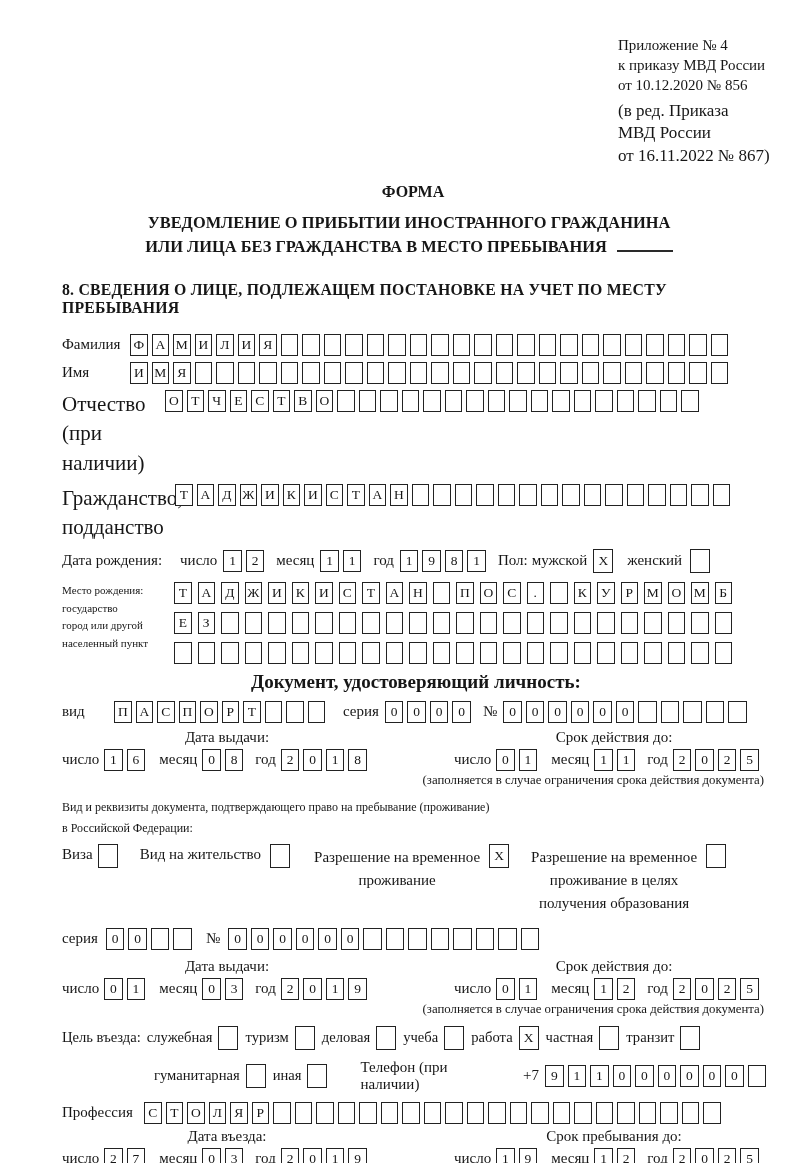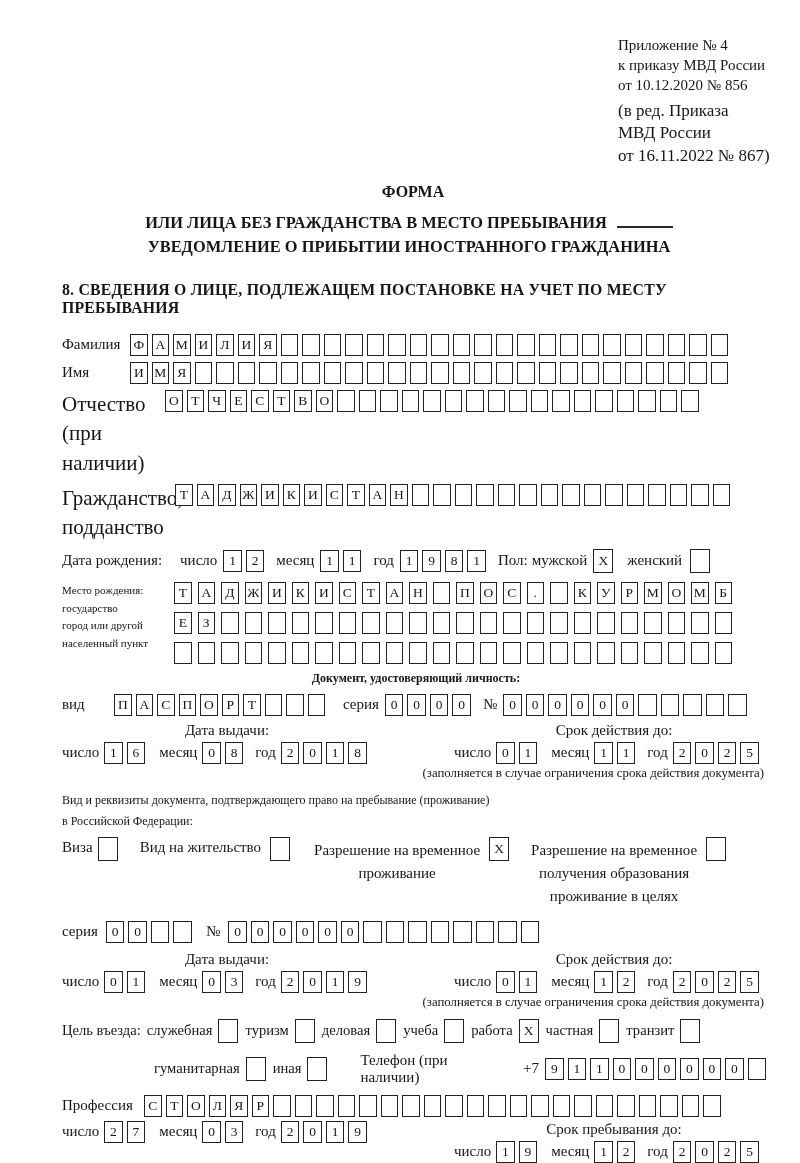--- a/index.html
+++ b/index.html
@@ -31,21 +31,21 @@
     display:flex;align-items:center;justify-content:center;
     font-size:13.5px;line-height:1;background:#fff;
   }
   .box.cb{width:18px;height:22px;}
   .cbx{display:flex;flex:none;}
   
   .bp{display:flex;align-items:flex-start;margin-bottom:7px;}
   .bp-labels{width:112px;flex:none;font-size:11px;line-height:1.62;}
   .bp-rows{display:flex;flex-direction:column;gap:8px;}
   
-  .dochead{text-align:center;font-weight:bold;font-size:12px;margin:4px 0 8px;}
+  .dochead{text-align:center;font-weight:bold;font-size:19px;margin:4px 0 8px;}
   
   .dgrid{display:flex;margin:2px 0 0;}
   .dcol{flex:none;}
   .dcol.l{width:330px;}
   .dcol.r{margin-left:62px;width:320px;}
   .dhead{text-align:center;font-size:15px;margin-bottom:3px;}
   .dline{display:flex;align-items:center;}
   .dline .lbl{margin-right:5px;}
   .dline .gap{width:10px;flex:none;}
   .dfoot{font-size:12.8px;text-align:right;margin:2px 6px 9px 0;}
@@ -76,22 +76,22 @@
   <div class="annex">
     <div>Приложение № 4</div>
     <div>к приказу МВД России</div>
     <div>от 10.12.2020 № 856</div>
     <div class="amend first">(в ред. Приказа МВД России</div>
     <div class="amend">от 16.11.2022 № 867)</div>
   </div>
   <div class="forma">ФОРМА</div>
 
   <div class="title">
+    <div>УВЕДОМЛЕНИЕ О ПРИБЫТИИ ИНОСТРАННОГО ГРАЖДАНИНА</div>
     <div><span>ИЛИ ЛИЦА БЕЗ ГРАЖДАНСТВА В МЕСТО ПРЕБЫВАНИЯ</span><span class="uline"></span></div>
-    <div>УВЕДОМЛЕНИЕ О ПРИБЫТИИ ИНОСТРАННОГО ГРАЖДАНИНА</div>
   </div>
 
   <div class="sec1">8. СВЕДЕНИЯ О ЛИЦЕ, ПОДЛЕЖАЩЕМ ПОСТАНОВКЕ НА УЧЕТ ПО МЕСТУ ПРЕБЫВАНИЯ</div>
 
   <div class="frow">
     <span class="lbl w68">Фамилия</span>
     <span class="boxes">
         <span class="box">Ф</span>
         <span class="box">А</span>
         <span class="box">М</span>
@@ -457,22 +457,22 @@
         <span style="display:block;">Разрешение на временное</span>
         <span style="display:block;">проживание</span>
       </span>
       <span class="cbx">
           <span class="box cb">X</span>
         </span>
     </div>
     <div class="opt" style="margin-left:22px;">
       <span class="opt-lines">
         <span style="display:block;">Разрешение на временное</span>
+        <span style="display:block;">проживание в целях</span>
         <span style="display:block;">получения образования</span>
-        <span style="display:block;">проживание в целях</span>
       </span>
       <span class="cbx">
           <span class="box cb"></span>
         </span>
     </div>
   </div>
 
   <div class="frow" style="margin-bottom:8px;">
     <span class="lbl mr8">серия</span>
     <span class="boxes sp">
@@ -635,20 +635,21 @@
         <span class="box"></span>
         <span class="box"></span>
         <span class="box"></span>
         <span class="box"></span>
         <span class="box"></span>
       </span>
   </div>
 
   <div class="dgrid">
     <div class="dcol l">
+      <div class="dhead">Дата въезда:</div>
       <div class="dline">
         <span class="lbl">число</span>
         <span class="boxes sp">
             <span class="box">2</span>
             <span class="box">7</span>
           </span>
         <span class="gap"></span>
         <span class="lbl">месяц</span>
         <span class="boxes sp">
             <span class="box">0</span>

